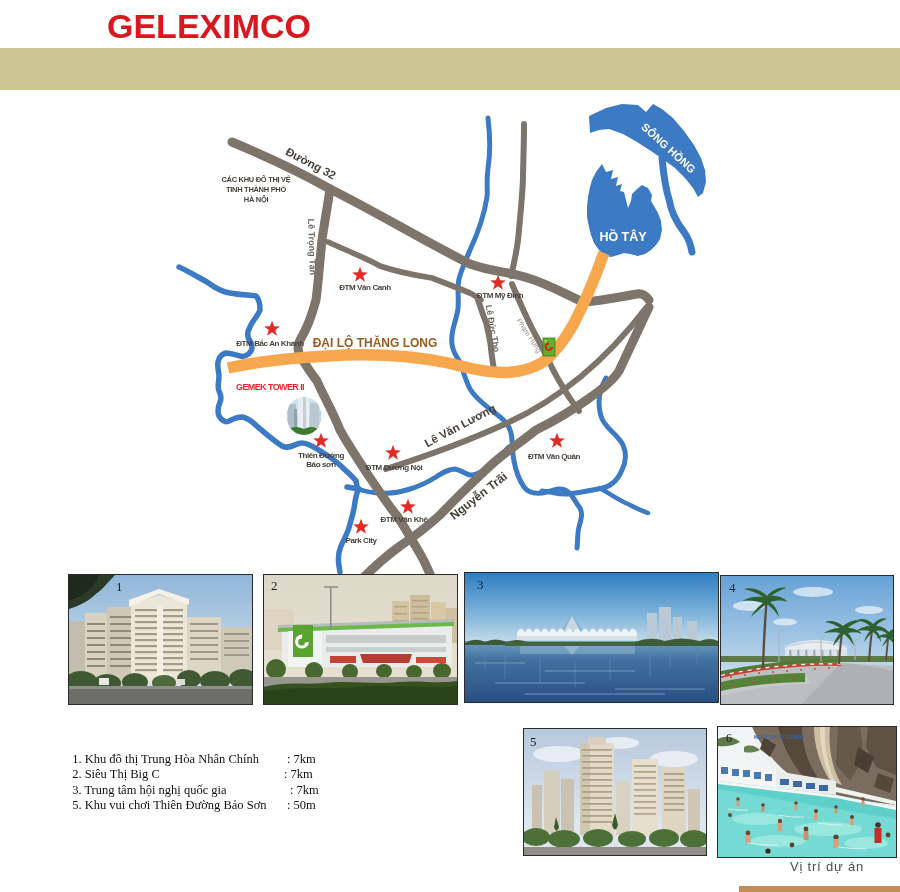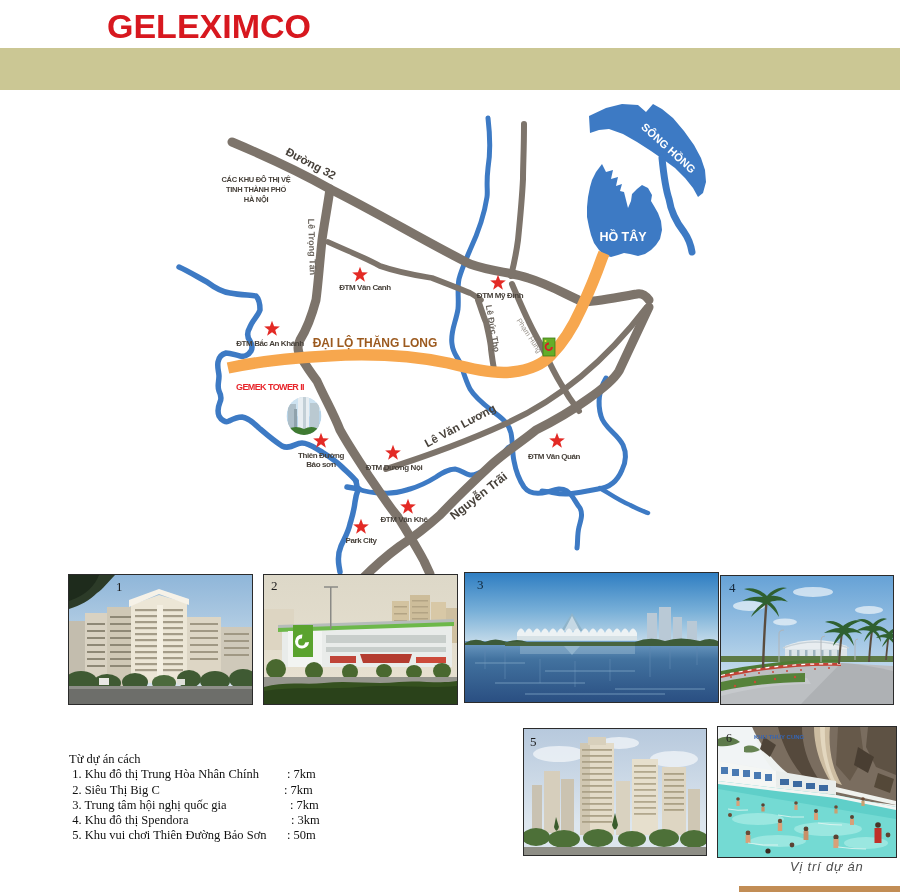--- a/index.html
+++ b/index.html
@@ -1,20 +1,20 @@
 <!DOCTYPE html>
 <html><head>
 <meta charset="utf-8">
 <style>
 html,body{margin:0;padding:0;}
 body{width:900px;height:892px;position:relative;background:#fff;font-family:"Liberation Sans",sans-serif;overflow:hidden;}
 #band{position:absolute;left:0;top:48px;width:900px;height:42px;background:#cbc794;}
 #logo{position:absolute;left:107px;top:7px;font-size:34px;font-weight:bold;color:#d7181f;letter-spacing:0px;}
 #band2{position:absolute;left:739px;top:886px;width:161px;height:6px;background:#c28d55;}
-#vitri{position:absolute;left:790px;top:859px;font-size:13px;font-style:italic;color:#4d4d4d;letter-spacing:0.8px;}
+#vitri{position:absolute;left:790px;top:859px;font-size:13px;color:#4d4d4d;letter-spacing:0.8px;}
 #list{position:absolute;left:69px;top:752px;width:260px;font-family:"Liberation Serif",serif;font-size:12.5px;color:#111;line-height:15.3px;}
 #list div{position:relative;}
 #list div span.v{position:absolute;}
 .photo{position:absolute;border:1px solid #2b2b2b;}
 .photo svg{display:block;}
 </style>
 </head>
 <body>
 <div id="logo">GELEXIMCO</div>
 <div id="band"></div>
@@ -548,22 +548,20 @@
         <path d="M60,88 q14,3 26,2"></path>
         <path d="M100,96 q12,2 24,2"></path>
         <path d="M30,116 q16,3 30,2"></path>
         <path d="M120,120 q14,2 28,2"></path>
       </g>
 <text x="8" y="15" font-family="Liberation Serif,serif" font-size="12" fill="#222">6</text>
 </svg>
 </div>
 
 <div id="list">
-<div>Từ dự án cách</div>
 <div>&nbsp;1. Khu đô thị Trung Hòa Nhân Chính<span class="v" style="left:218px">: 7km</span></div>
 <div>&nbsp;2. Siêu Thị Big C<span class="v" style="left:215px">: 7km</span></div>
 <div>&nbsp;3. Trung tâm hội nghị quốc gia<span class="v" style="left:221px">: 7km</span></div>
-<div>&nbsp;4. Khu đô thị Spendora<span class="v" style="left:222px">: 3km</span></div>
 <div>&nbsp;5. Khu vui chơi Thiên Đường Bảo Sơn<span class="v" style="left:218px">: 50m</span></div>
 </div>
 
 <div id="vitri">Vị trí dự án</div>
 <div id="band2"></div>
 
 </body></html>

